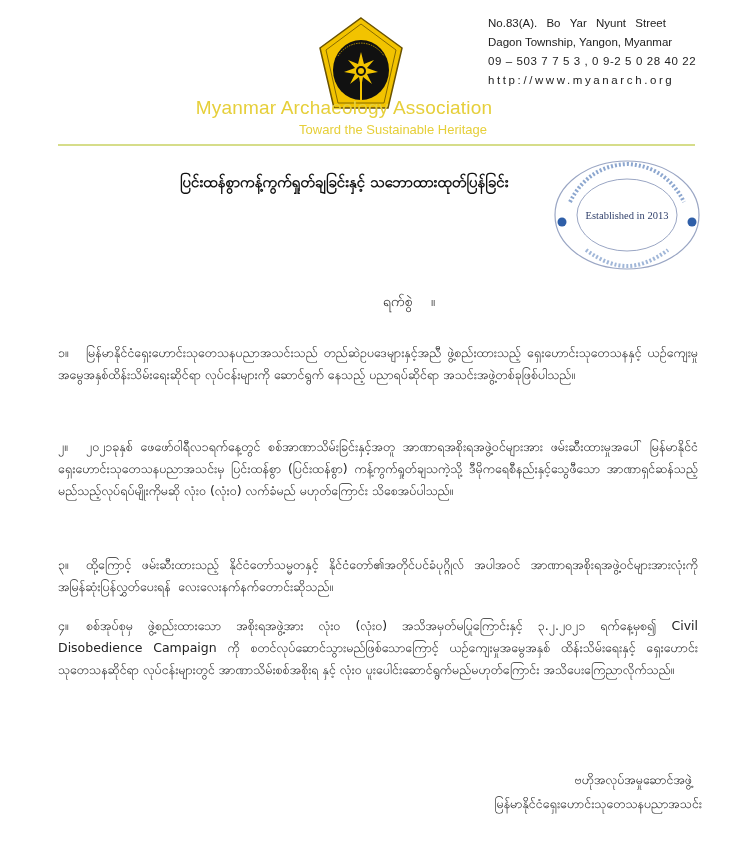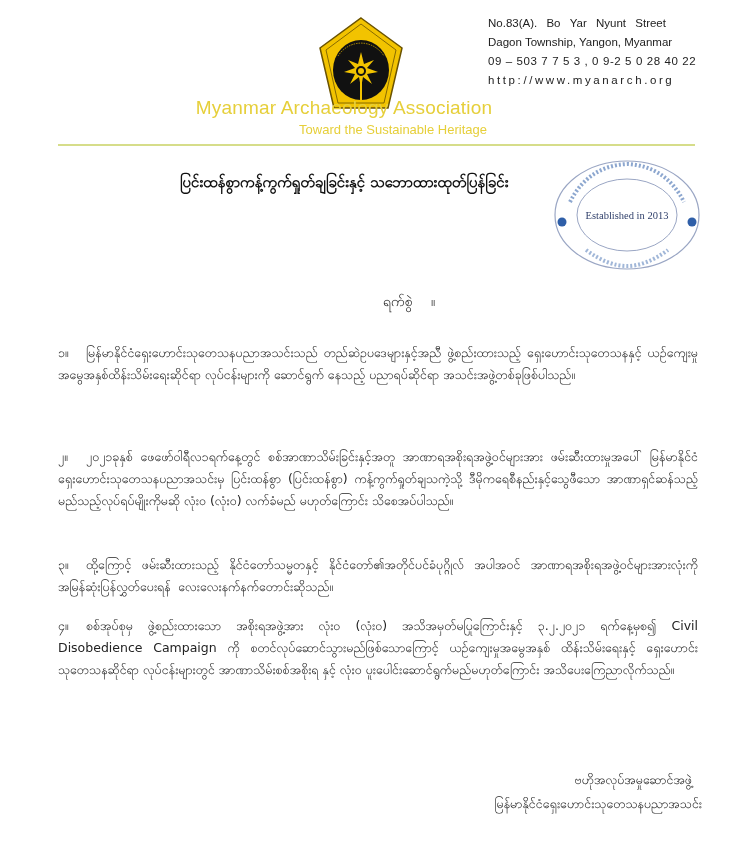--- a/index.html
+++ b/index.html
@@ -85,21 +85,21 @@
 
 <div class="ref-line">
   <span class="ref-label">ရက်စွဲ</span>
   <span class="ref-sep">။</span>
 </div>
 
 <div class="para" style="top:342px;">
   <span class="num">၁။</span><span>မြန်မာနိုင်ငံရှေးဟောင်းသုတေသနပညာအသင်းသည် တည်ဆဲဥပဒေများနှင့်အညီ ဖွဲ့စည်းထားသည့် ရှေးဟောင်းသုတေသနနှင့် ယဉ်ကျေးမှုအမွေအနှစ်ထိန်းသိမ်းရေးဆိုင်ရာ လုပ်ငန်းများကို ဆောင်ရွက် နေသည့် ပညာရပ်ဆိုင်ရာ အသင်းအဖွဲ့တစ်ခုဖြစ်ပါသည်။</span>
 </div>
 
-<div class="para" style="top:446px;">
+<div class="para" style="top:436px;">
   <span class="num">၂။</span><span>၂၀၂၁ခုနှစ် ဖေဖော်ဝါရီလ၁ရက်နေ့တွင် စစ်အာဏာသိမ်းခြင်းနှင့်အတူ အာဏာရအစိုးရအဖွဲ့ဝင်များအား ဖမ်းဆီးထားမှုအပေါ် မြန်မာနိုင်ငံရှေးဟောင်းသုတေသနပညာအသင်းမှ ပြင်းထန်စွာ (ပြင်းထန်စွာ) ကန့်ကွက်ရှုတ်ချသကဲ့သို့ ဒီမိုကရေစီနည်းနှင့်သွေဖီသော အာဏာရှင်ဆန်သည့် မည်သည့်လုပ်ရပ်မျိုးကိုမဆို လုံးဝ (လုံးဝ) လက်ခံမည် မဟုတ်ကြောင်း သိစေအပ်ပါသည်။</span>
 </div>
 
 <div class="para" style="top:555px;font-family:Liberation Mono, monospace;">
   <span class="num">၃။</span><span>ထို့ကြောင့် ဖမ်းဆီးထားသည့် နိုင်ငံတော်သမ္မတနှင့် နိုင်ငံတော်၏အတိုင်ပင်ခံပုဂ္ဂိုလ် အပါအဝင် အာဏာရအစိုးရအဖွဲ့ဝင်များအားလုံးကို အမြန်ဆုံးပြန်လွှတ်ပေးရန် လေးလေးနက်နက်တောင်းဆိုသည်။</span>
 </div>
 
 <div class="para" style="top:615px;">
   <span class="num">၄။</span><span>စစ်အုပ်စုမှ ဖွဲ့စည်းထားသော အစိုးရအဖွဲ့အား လုံးဝ (လုံးဝ) အသိအမှတ်မပြုကြောင်းနှင့် ၃.၂.၂၀၂၁ ရက်နေ့မှစ၍ Civil Disobedience Campaign ကို စတင်လုပ်ဆောင်သွားမည်ဖြစ်သောကြောင့် ယဉ်ကျေးမှုအမွေအနှစ် ထိန်းသိမ်းရေးနှင့် ရှေးဟောင်း သုတေသနဆိုင်ရာ လုပ်ငန်းများတွင် အာဏာသိမ်းစစ်အစိုးရ နှင့် လုံးဝ ပူးပေါင်းဆောင်ရွက်မည်မဟုတ်ကြောင်း အသိပေးကြေညာလိုက်သည်။</span>
 </div>

